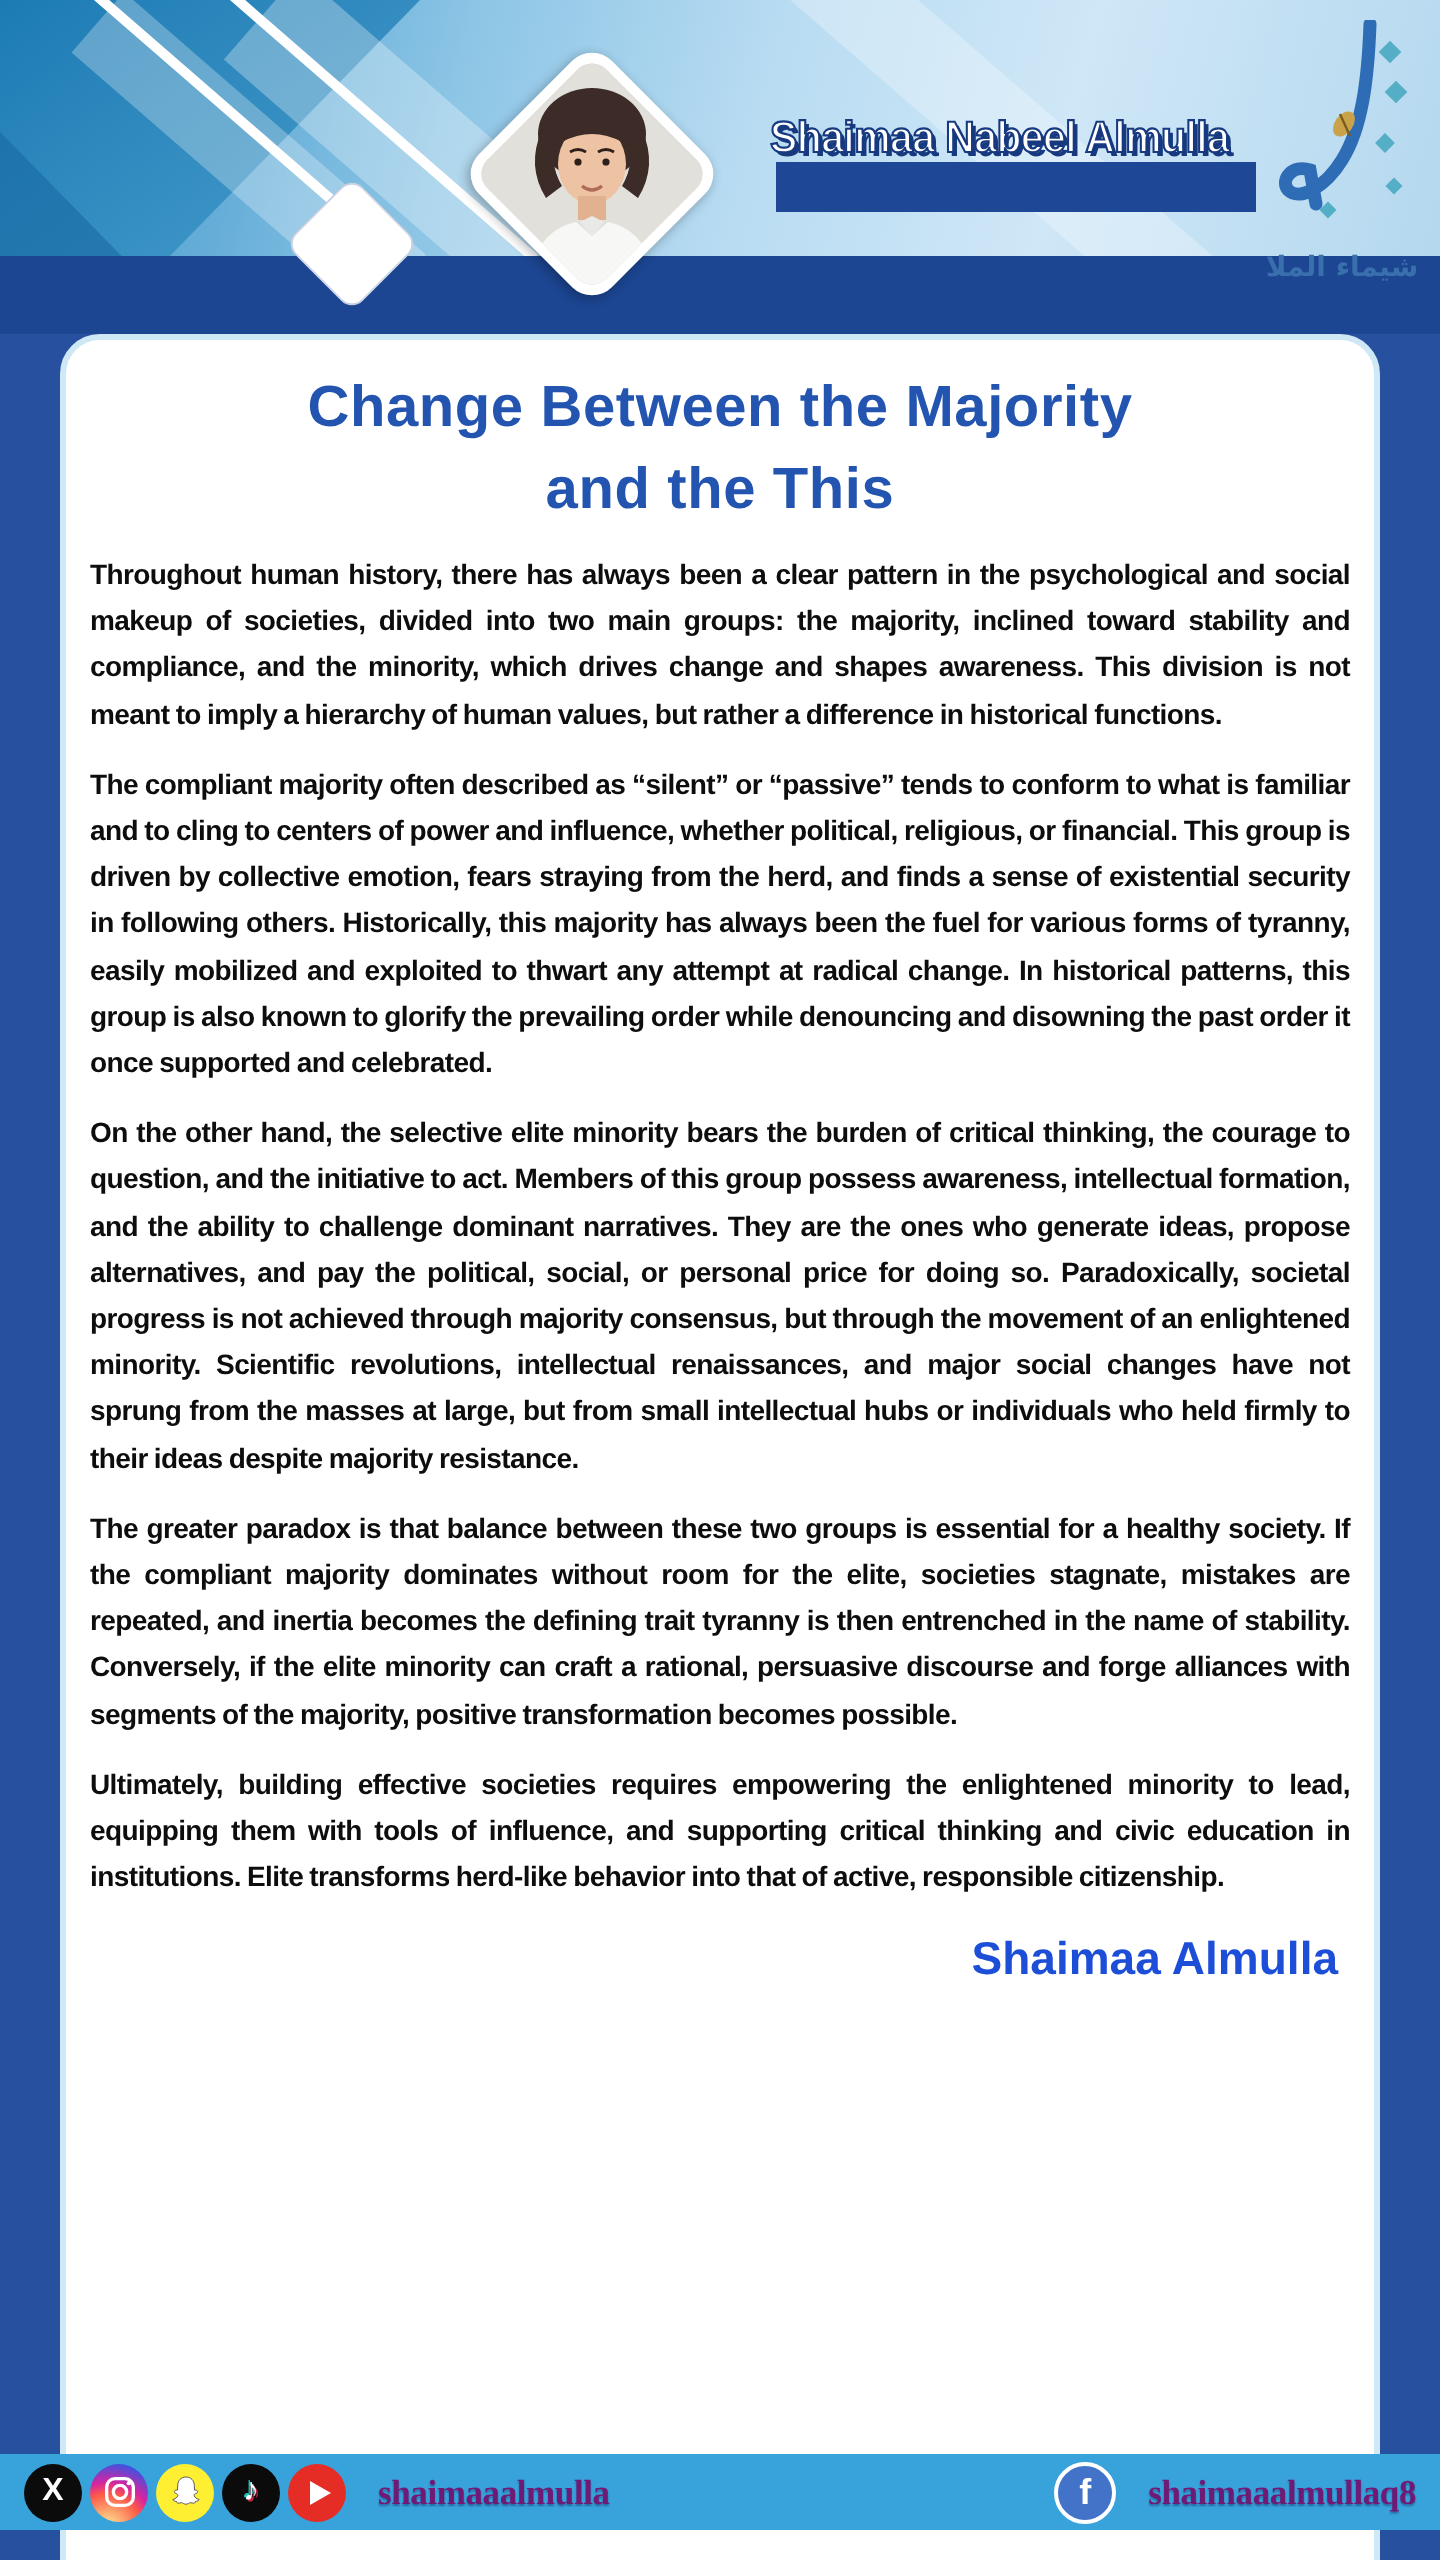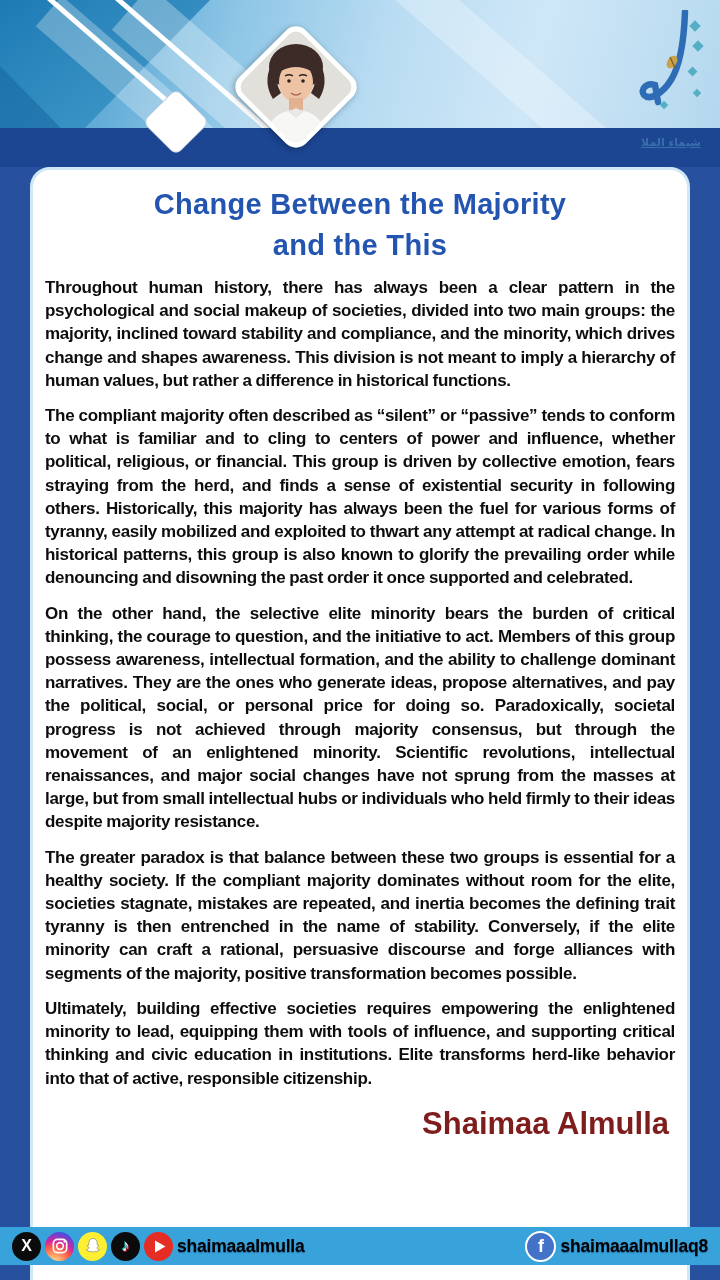--- a/index.html
+++ b/index.html
@@ -38,39 +38,39 @@
   .photo-clip{position:absolute;left:5px;top:5px;right:5px;bottom:5px;border-radius:10px;overflow:hidden;background:#e7e4e0;}
   .photo-rot{position:absolute;left:50%;top:50%;width:120px;height:120px;margin:-60px 0 0 -60px;transform:rotate(-45deg);}
   .name-banner{position:absolute;left:385px;top:56px;width:250px;height:52px;}
   .name-bar{position:absolute;left:3px;top:25px;width:240px;height:25px;background:#1E4796;}
   .name-text{position:absolute;left:0;top:0;white-space:nowrap;
     font-size:22px;font-weight:bold;color:#fff;letter-spacing:-0.3px;
     transform:scaleX(.93);transform-origin:left top;
     -webkit-text-stroke:1.1px #16397f;
     text-shadow:2px 2px 0 #16397f;}
   .logo{position:absolute;right:6px;top:10px;width:86px;text-align:center;}
-  .logo-arabic{font-size:11px;color:#3a6fae;font-weight:bold;margin-top:18px;
-    font-family:"DejaVu Sans",sans-serif;text-decoration:underline;}
+  .logo-arabic{font-size:14px;color:#3a6fae;font-weight:bold;margin-top:7px;
+    font-family:"DejaVu Sans",sans-serif;}
   
   .card{position:absolute;left:30px;top:167px;width:660px;height:1196px;background:#fff;
     border:3px solid var(--card-border,#CFE8F6);border-radius:20px;padding:6px 12px 0 12px;overflow:hidden;}
   .title{margin:8px 0 10px 0;text-align:center;color:var(--title-blue,#2355B0);
     font-size:29px;line-height:41px;font-weight:bold;letter-spacing:.3px;}
   .card p{margin:0 0 12px 0;color:#0d0d0d;font-weight:bold;
-    font-size:17px;line-height:23.2px;text-align:justify;
+    font-size:14px;line-height:23.2px;text-align:justify;
     letter-spacing:-0.3px;word-spacing:-0.5px;}
   .signature{margin-top:16px;text-align:right;padding-right:6px;
-    font-size:31px;font-weight:bold;color:#7f1d1d;}
+    font-size:23px;font-weight:bold;color:#1d4ed8;}
   
   .social-bar{position:absolute;left:0;top:1227px;width:720px;height:38px;
     background:var(--footer-band,#38A2DA);display:flex;align-items:center;
     padding:0 12px;justify-content:space-between;}
   .grp{display:flex;align-items:center;gap:4px;}
-  .handle{color:#000000;font-weight:bold;font-size:17.5px;letter-spacing:-0.2px;
-    text-shadow:0 1px 1px rgba(0,0,60,.35);margin-left:0;white-space:nowrap;}
+  .handle{color:#701a75;font-weight:bold;font-size:17.5px;letter-spacing:-0.2px;
+    text-shadow:0 1px 1px rgba(0,0,60,.35);margin-left:12px;white-space:nowrap;font-family:Liberation Serif, serif;}
   .icn{width:29px;height:29px;border-radius:50%;display:flex;align-items:center;
     justify-content:center;flex:0 0 auto;}
   .icn svg{display:block;}
   .i-x{background:#0b0b0b;color:#fff;font-weight:bold;font-size:16px;}
   .i-ig{background:radial-gradient(circle at 30% 110%,#fdf497 0%,#fd5949 45%,#d6249f 60%,#285AEB 90%);}
   .i-sc{background:#ffef33;}
   .i-tt{background:#0b0b0b;color:#fff;font-size:16px;}
   .i-tt span{text-shadow:-1px -1px 0 rgba(37,244,238,.8),1px 1px 0 rgba(254,44,85,.8);}
   .i-yt{background:#e62d25;}
   .i-fb{background:#4273c8;border:2px solid #fff;color:#fff;font-weight:bold;font-size:18px;width:31px;height:31px;}
@@ -110,20 +110,24 @@
             <path d="M63 49 q4 -2.5 8 0" stroke="#2e1f1b" stroke-width="1.4" fill="none"></path>
             <path d="M55 66 q5 4 10 0" stroke="#b06a5a" stroke-width="1.6" fill="none"></path>
             <rect x="53" y="71" width="14" height="12" fill="#e2b18f"></rect>
             <path d="M26 120 q5 -32 26 -36 l8 7 8 -7 q21 4 26 36 z" fill="#f7f7f6"></path>
             <path d="M60 91 l-6 -7 6 -3 6 3 z" fill="#e9e9e7"></path>
           </svg>
         </div>
       </div>
     </div>
 
+    <div class="name-banner">
+      <div class="name-bar"></div>
+      <div class="name-text">Shaimaa Nabeel Almulla</div>
+    </div>
 
     <div class="logo">
       <svg width="80" height="104" viewBox="0 0 80 104">
         <path d="M54 2 C53 30 50 54 40 70 C32 83 19 91 13 85 C9 80 15 72 24 75 L27 92" stroke="#2e6db5" stroke-width="6.5" fill="none" stroke-linecap="round"></path>
         <g fill="#53aec6">
           <rect x="60" y="12" width="8" height="8" transform="rotate(45 64 16)"></rect>
           <rect x="63" y="32" width="8" height="8" transform="rotate(45 67 36)"></rect>
           <rect x="58" y="58" width="7" height="7" transform="rotate(45 61.5 61.5)"></rect>
           <rect x="63" y="80" width="6" height="6" transform="rotate(45 66 83)"></rect>
           <rect x="30" y="92" width="6" height="6" transform="rotate(45 33 95)"></rect>

